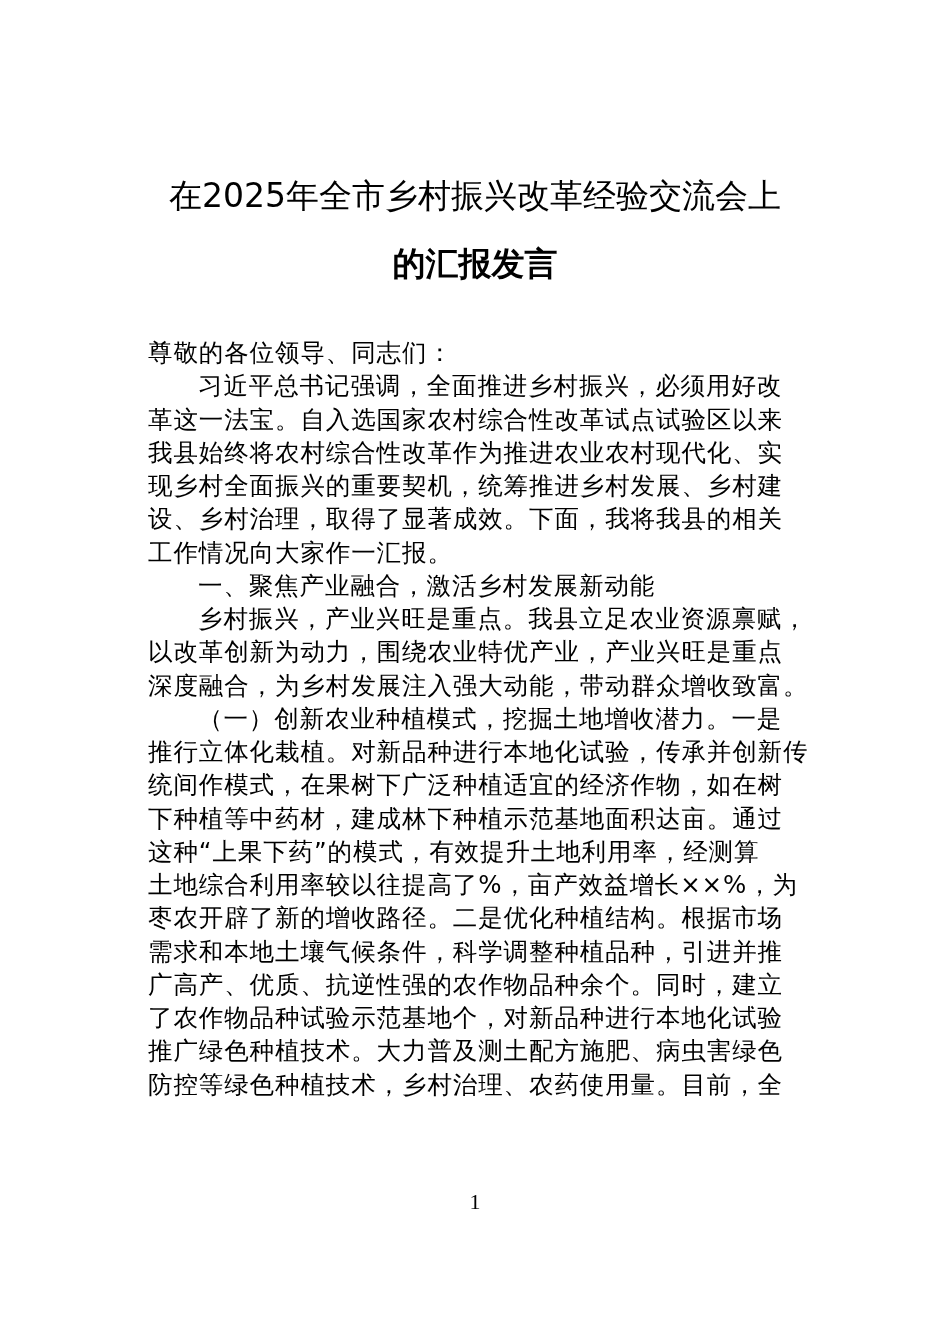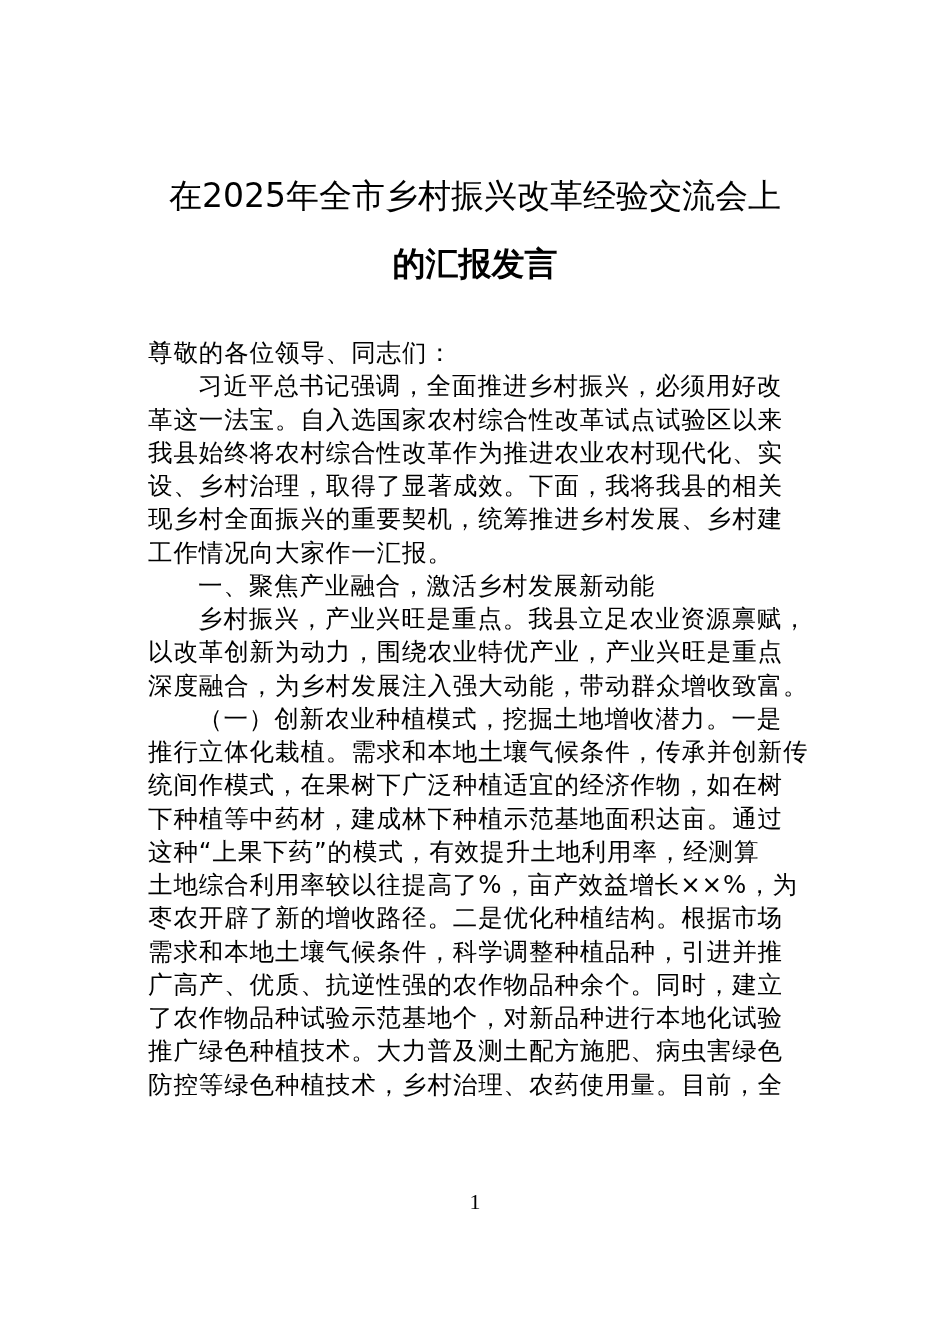--- a/index.html
+++ b/index.html
@@ -67,29 +67,29 @@
 
 <div class="page">
   <div class="title title-line-1">在2025年全市乡村振兴改革经验交流会上</div>
   <div class="title title-line-2">的汇报发言</div>
 
   <div class="body">
     <div class="line">尊敬的各位领导、同志们：</div>
     <div class="line indent">习近平总书记强调，全面推进乡村振兴，必须用好改</div>
     <div class="line">革这一法宝。自入选国家农村综合性改革试点试验区以来</div>
     <div class="line">我县始终将农村综合性改革作为推进农业农村现代化、实</div>
+    <div class="line">现乡村全面振兴的重要契机，统筹推进乡村发展、乡村建</div>
     <div class="line">设、乡村治理，取得了显著成效。下面，我将我县的相关</div>
-    <div class="line">现乡村全面振兴的重要契机，统筹推进乡村发展、乡村建</div>
     <div class="line">工作情况向大家作一汇报。</div>
     <div class="line indent">一、聚焦产业融合，激活乡村发展新动能</div>
     <div class="line indent">乡村振兴，产业兴旺是重点。我县立足农业资源禀赋，</div>
     <div class="line">以改革创新为动力，围绕农业特优产业，产业兴旺是重点</div>
     <div class="line">深度融合，为乡村发展注入强大动能，带动群众增收致富。</div>
     <div class="line indent">（一）创新农业种植模式，挖掘土地增收潜力。一是</div>
-    <div class="line">推行立体化栽植。需求和本地土壤气候条件，传承并创新传</div>
+    <div class="line">推行立体化栽植。对新品种进行本地化试验，传承并创新传</div>
     <div class="line">统间作模式，在果树下广泛种植适宜的经济作物，如在树</div>
     <div class="line">下种植等中药材，建成林下种植示范基地面积达亩。通过</div>
     <div class="line">这种“上果下药”的模式，有效提升土地利用率，经测算</div>
     <div class="line">土地综合利用率较以往提高了%，亩产效益增长××%，为</div>
     <div class="line">枣农开辟了新的增收路径。二是优化种植结构。根据市场</div>
     <div class="line">需求和本地土壤气候条件，科学调整种植品种，引进并推</div>
     <div class="line">广高产、优质、抗逆性强的农作物品种余个。同时，建立</div>
     <div class="line">了农作物品种试验示范基地个，对新品种进行本地化试验</div>
     <div class="line">推广绿色种植技术。大力普及测土配方施肥、病虫害绿色</div>
     <div class="line">防控等绿色种植技术，乡村治理、农药使用量。目前，全</div>

